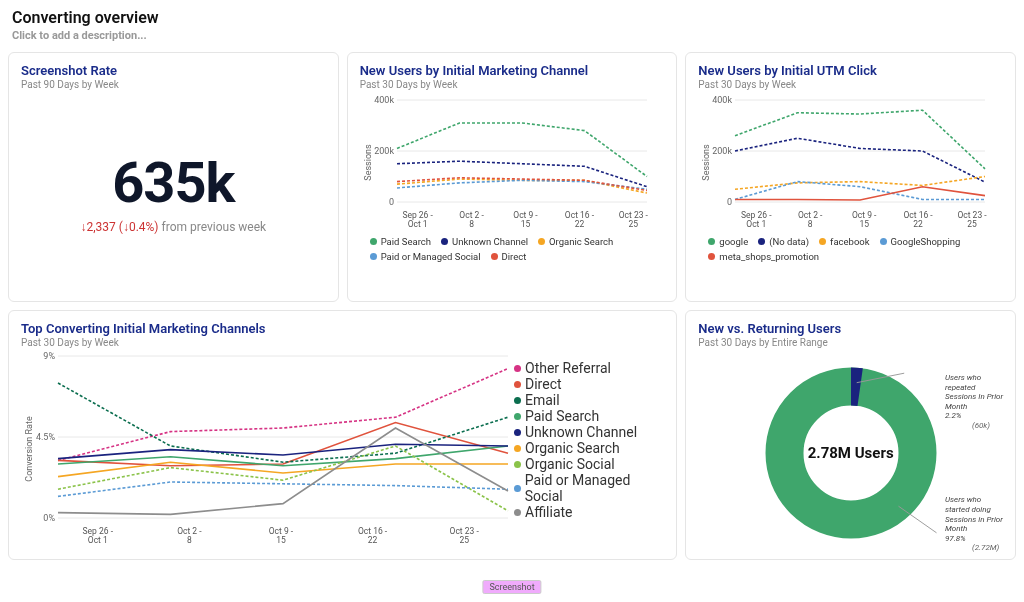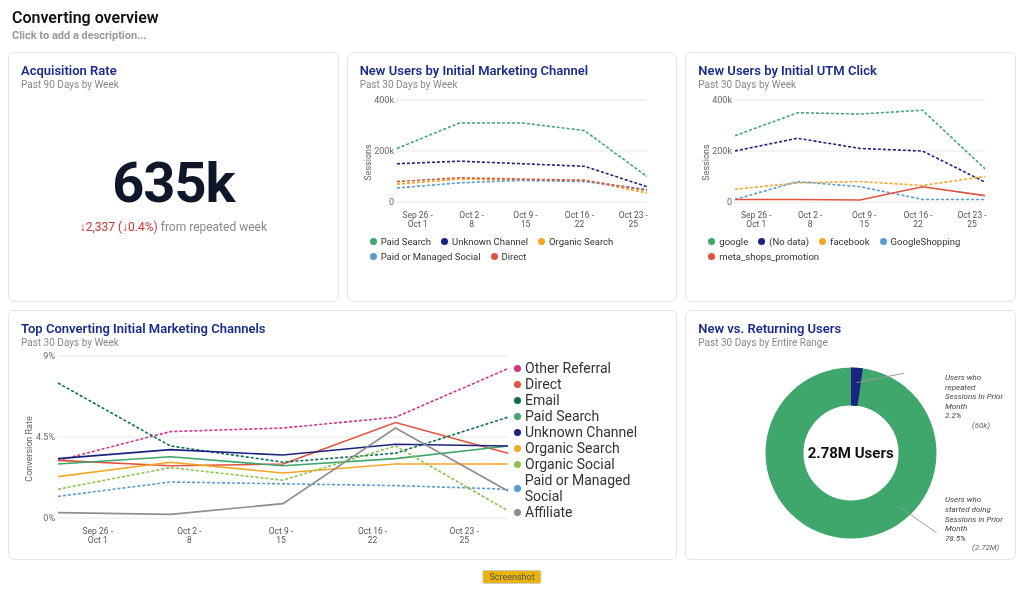--- a/index.html
+++ b/index.html
@@ -31,40 +31,40 @@
 .donut-card { }
 .donut-wrap { display: flex; align-items: center; justify-content: center; margin-top: 10px; position: relative; }
 .donut-center { position: absolute; text-align: center; font-weight: 700; font-size: 15px; color: #111; top: 50%; left: 50%; transform: translate(-50%, -50%); width: 100px; }
 .donut-labels { font-size: 8px; color: #444; line-height: 1.2; font-style: italic; }
 .donut-label-top { position: absolute; right: -2px; top: 15px; width: 60px; }
 .donut-label-bot { position: absolute; right: -2px; bottom: -5px; width: 60px; }
 .donut-label-bot .pct, .donut-label-top .pct { color: #666; padding-left: 27px; }
 svg { overflow: visible; }
 .gridline { stroke: #e8e8e8; stroke-width: 1; }
 .ytick { font-size: 9px; fill: #666; text-anchor: end; }
-.screenshot-btn { position: absolute; bottom: 18px; left: 50%; transform: translateX(-50%); font-size: 9px; background: #eab308; border: 1px solid #ccc; border-radius: 2px; padding: 1px 6px; color: #555; }
+.screenshot-btn { position: absolute; bottom: 8px; left: 50%; transform: translateX(-50%); font-size: 9px; background: #f0abfc; border: 1px solid #ccc; border-radius: 2px; padding: 1px 6px; color: #555; }
 </style>
 </head>
 <body>
 
 <div class="header">
   <h1>Converting overview</h1>
   <div class="desc">Click to add a description...</div>
 </div>
 
 <div class="grid">
 
   <div class="card bignum-card">
-    <div class="title">Acquisition Rate</div>
+    <div class="title">Screenshot Rate</div>
     <div class="subtitle">Past 90 Days by Week</div>
     <div class="bignum-wrap">
       <div class="bignum">635k</div>
       <div class="delta">
         <span class="neg">↓2,337</span>
-        <span class="neg">(↓0.4%)</span><span> from repeated week</span>
+        <span class="neg">(↓0.4%)</span><span> from previous week</span>
       </div>
     </div>
   </div>
 
   <div class="card">
     <div class="title">New Users by Initial Marketing Channel</div>
     <div class="subtitle">Past 30 Days by Week</div>
     <div class="chart-body">
       <div class="ylabel">Sessions</div>
       <div class="svgwrap">
@@ -208,20 +208,20 @@
         <line x1="53" y1="13" x2="78" y2="8" stroke="#999" stroke-width="0.5"></line>
         <line x1="75" y1="78" x2="95" y2="92" stroke="#999" stroke-width="0.5"></line>
       </svg>
       <div class="donut-center">2.78M Users</div>
       <div class="donut-labels donut-label-top">
         <div>Users who repeated Sessions In Prior Month</div>
         <span>2.2%</span> <span class="pct">(60k)</span>
       </div>
       <div class="donut-labels donut-label-bot">
         <div>Users who started doing Sessions in Prior Month</div>
-        <span>78.5%</span> <span class="pct">(2.72M)</span>
+        <span>97.8%</span> <span class="pct">(2.72M)</span>
       </div>
     </div>
   </div>
 
 </div>
 
 <div class="screenshot-btn">Screenshot</div>
 
 </body></html>

